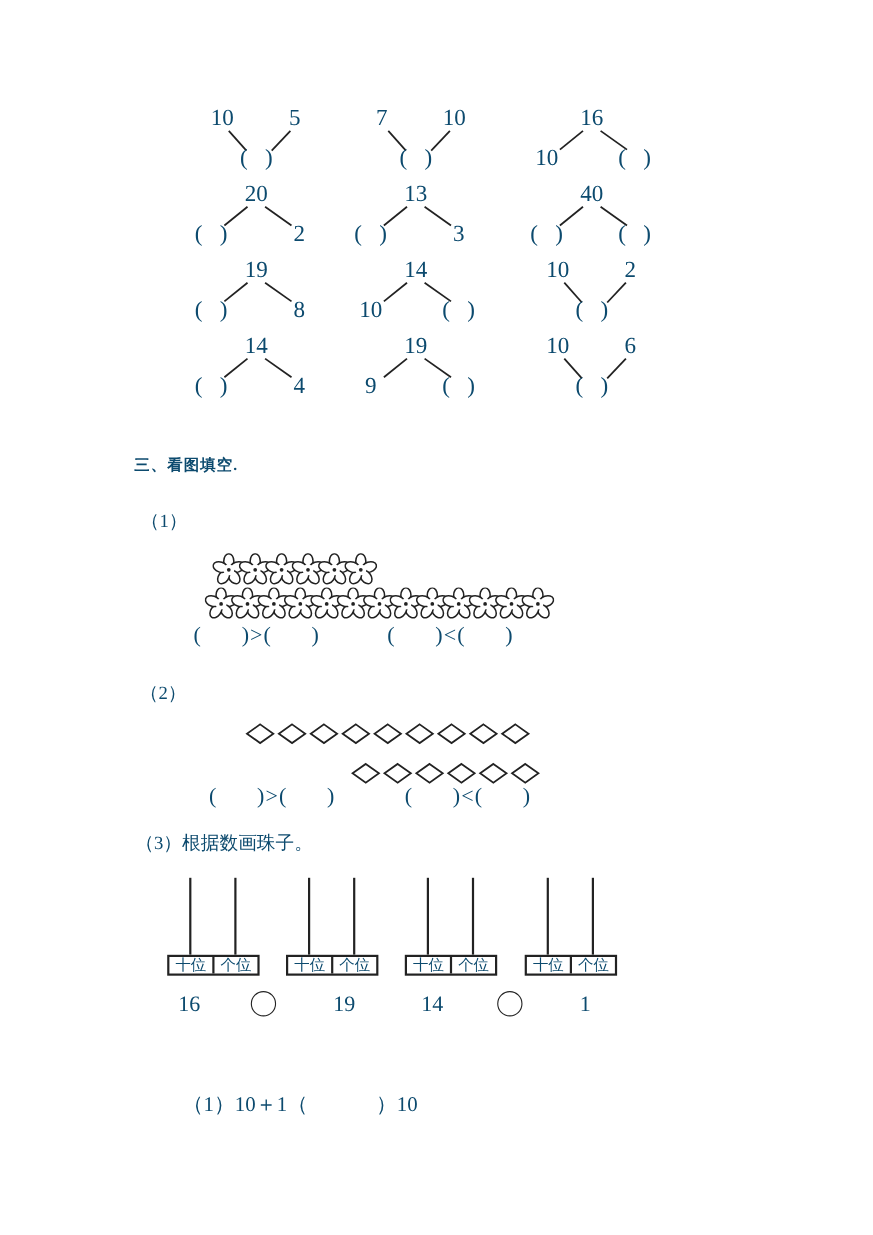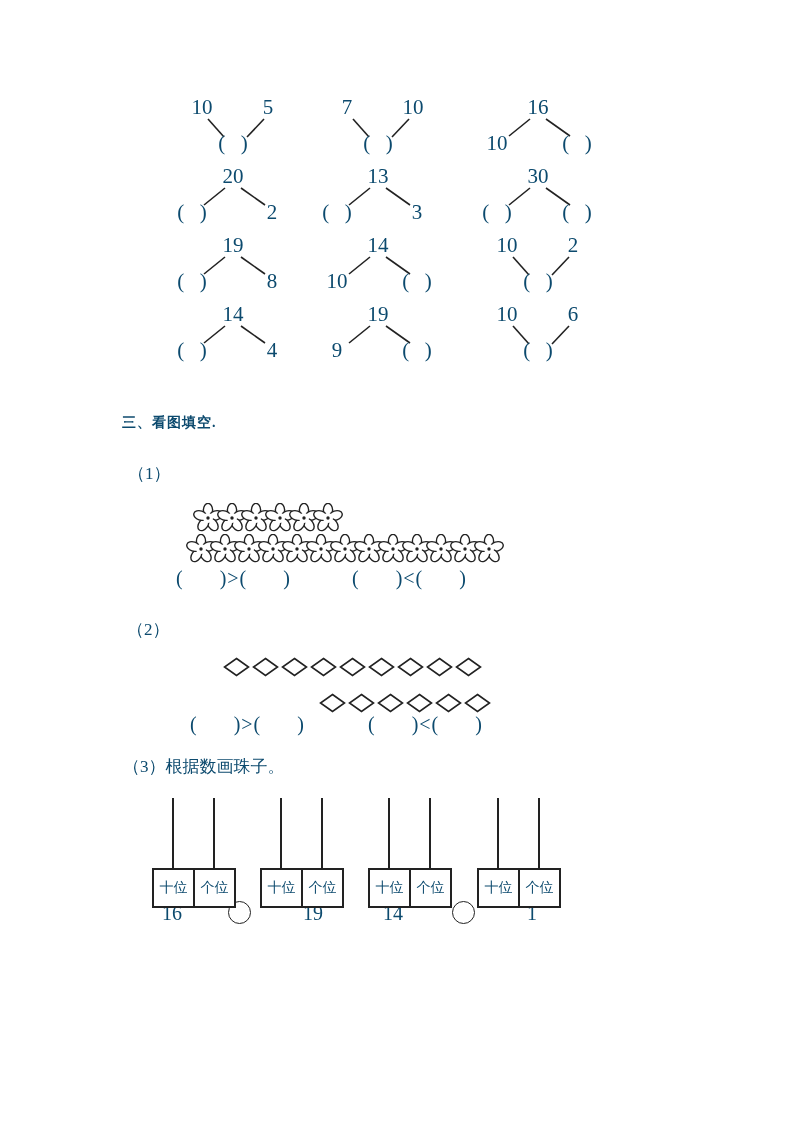--- a/index.html
+++ b/index.html
@@ -55,21 +55,21 @@
   #cmp-flowers-left{left:176px;top:567px;}
   #cmp-flowers-right{left:352px;top:567px;}
   #cmp-diamonds-left{left:190px;top:713px;}
   #cmp-diamonds-right{left:368px;top:713px;}
   
   #stands{position:absolute;left:152px;top:798px;width:440px;height:135px;}
   .stand{position:absolute;top:0;width:84px;height:94px;}
   .stand-0{left:0;} .stand-1{left:108px;} .stand-2{left:216px;} .stand-3{left:325px;}
   .rod{position:absolute;top:0;width:2px;height:70px;background:#222;}
   .rod.r1{left:20px;} .rod.r2{left:61px;}
-  .pv-box{position:absolute;left:0;top:70px;width:84px;height:40px;
+  .pv-box{position:absolute;left:0;top:70px;width:84px;height:19px;
     border:2px solid #222;display:flex;box-sizing:border-box;background:#fff;}
   .pv-cell{flex:1;display:flex;align-items:center;justify-content:center;
     font-size:14px;font-family:"Liberation Serif",serif;}
   .pv-cell.tens{border-right:2px solid #222;}
   .stand-num{position:absolute;top:104px;font-size:20px;}
   #num-0{left:10px;} #num-1{left:151px;} #num-2{left:231px;} #num-3{left:375px;}
   .cmp-circle{position:absolute;top:103px;width:23px;height:23px;
     border:1.7px solid #222;border-radius:50%;box-sizing:border-box;}
   #circle-0{left:76px;} #circle-1{left:300px;}
   
@@ -125,21 +125,21 @@
     </svg>
     <span class="top">13</span>
     <span class="bl">(&nbsp;&nbsp;&nbsp;)</span>
     <span class="br">3</span>
   </div>
       <div class="bond">
     <svg class="lines" width="130" height="58" viewBox="0 0 130 58">
       <line x1="57" y1="23" x2="36" y2="40"></line>
       <line x1="73" y1="23" x2="97" y2="40"></line>
     </svg>
-    <span class="top">30</span>
+    <span class="top">40</span>
     <span class="bl">(&nbsp;&nbsp;&nbsp;)</span>
     <span class="br">(&nbsp;&nbsp;&nbsp;)</span>
   </div>
       <div class="bond">
     <svg class="lines" width="130" height="58" viewBox="0 0 130 58">
       <line x1="57" y1="23" x2="36" y2="40"></line>
       <line x1="73" y1="23" x2="97" y2="40"></line>
     </svg>
     <span class="top">19</span>
     <span class="bl">(&nbsp;&nbsp;&nbsp;)</span>
@@ -502,15 +502,16 @@
     <div class="rod r1"></div>
     <div class="rod r2"></div>
     <div class="pv-box">
       <div class="pv-cell tens">十位</div>
       <div class="pv-cell ones">个位</div>
     </div>
   </div>
     </div>
 
   <div id="sec4-line">
+    <span>（1）10＋1（&nbsp;&nbsp;&nbsp;&nbsp;&nbsp;&nbsp;&nbsp;&nbsp;&nbsp;&nbsp;&nbsp;&nbsp;&nbsp;）10</span>
   </div>
 
 </div>
 
 </body></html>

